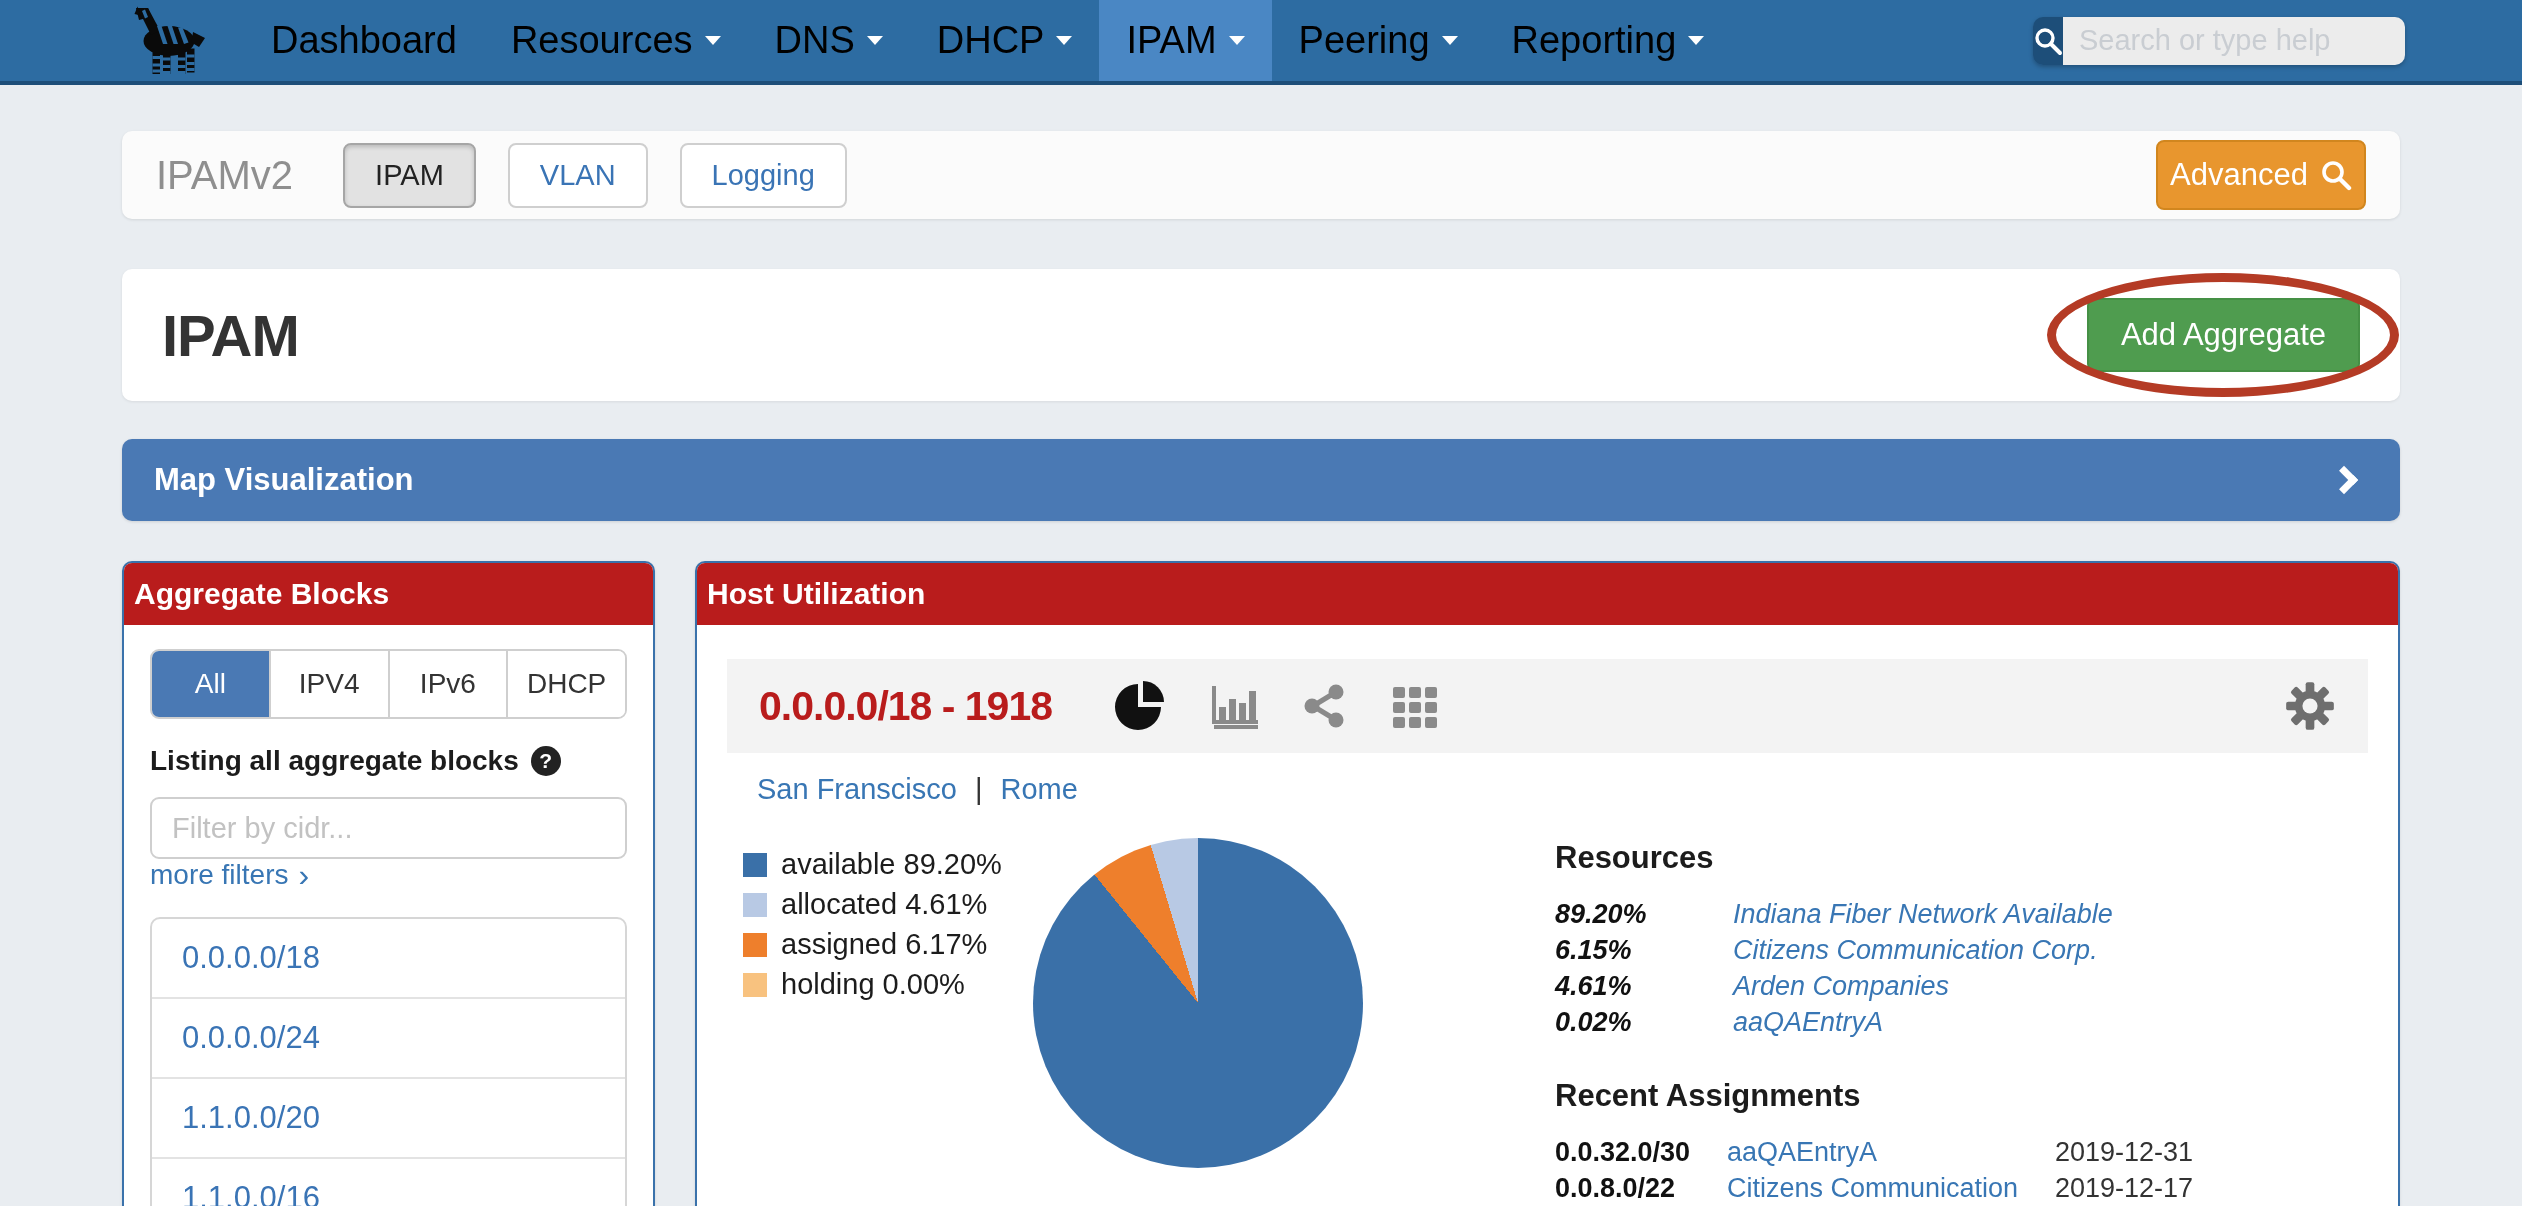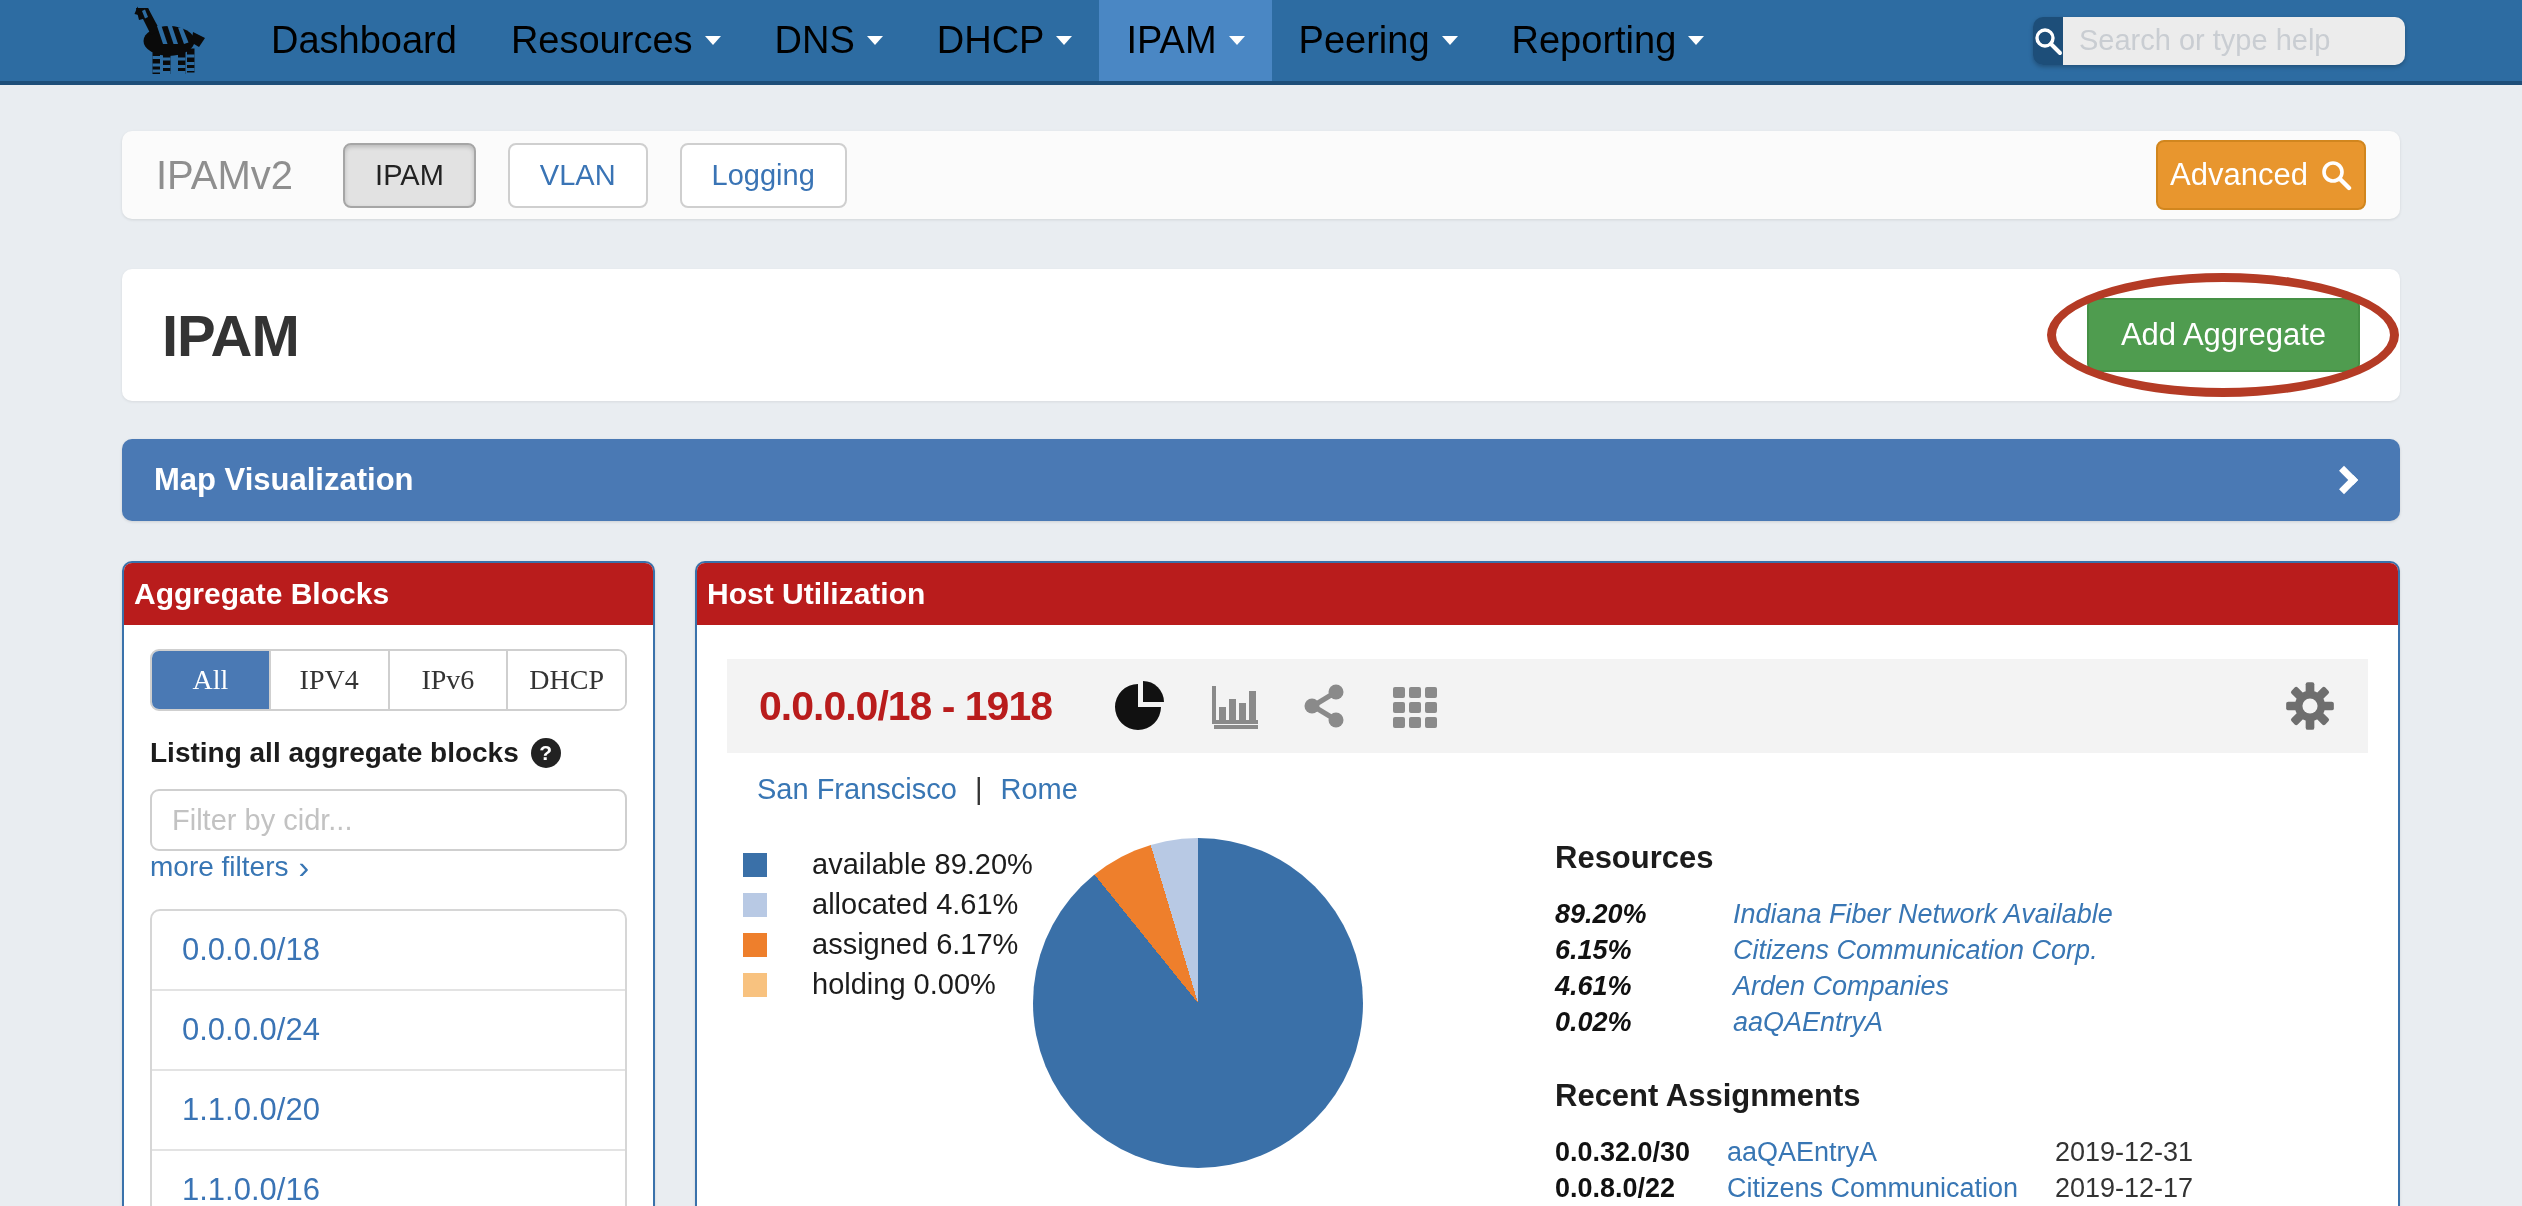--- a/index.html
+++ b/index.html
@@ -90,21 +90,21 @@
   .columns { display:flex; gap:40px; margin-top:40px; align-items:flex-start; }
   .panel { background:#fff; border:2px solid #3a72ab; border-radius:10px; overflow:hidden;
     box-shadow:0 1px 3px rgba(0,0,0,.10); }
   .panel-header { background:#b91c1c; color:#fff; font-size:30px; font-weight:bold; padding:14px 10px; }
   .left-panel { width:533px; height:800px; }
   .left-body { padding:24px 26px; }
   .right-panel { flex:1; height:800px; }
   .right-body { padding:34px 30px; }
 
   
-  .segmented { display:flex; border:2px solid #cfcfcf; border-radius:9px; overflow:hidden; height:62px;font-family:Liberation Serif, serif; }
+  .segmented { display:flex; border:2px solid #cfcfcf; border-radius:9px; overflow:hidden; height:70px; }
   .seg-btn { flex:1; border:none; background:#fff; font-size:28px; color:#333; cursor:pointer;
     border-left:2px solid #cfcfcf; font-family:inherit; }
   .seg-btn:first-child { border-left:none; }
   .seg-btn.active { background:#4a79b4; color:#fff; }
 
   .listing-label { margin-top:26px; font-size:28px; font-weight:bold; color:#1c1c1c;
     display:flex; align-items:center; gap:12px; }
   .q-icon { width:30px; height:30px; border-radius:50%; background:#222; color:#fff;
     font-size:21px; font-weight:bold; display:inline-flex; align-items:center; justify-content:center; cursor:pointer; }
   .filter-input { margin-top:20px; width:100%; height:62px; border:2px solid #cfcfcf; border-radius:9px;
@@ -122,21 +122,21 @@
   .block-title { font-size:41px; font-weight:bold; color:#b91c1c; letter-spacing:-1px; }
   .strip-icons { display:flex; align-items:center; gap:42px; margin-left:62px; }
   .strip-icons .ic { cursor:pointer; display:flex; align-items:center; }
   .gear-wrap { margin-left:auto; cursor:pointer; display:flex; align-items:center; }
   .locations { margin-top:20px; padding-left:30px; font-size:29px; }
   .loc-link { color:#3876b4; cursor:pointer; }
   .loc-sep { color:#333; margin:0 10px; }
 
   .chart-row { display:flex; margin-top:32px; padding-left:16px; }
   .legend { width:282px; padding-top:10px; }
-  .legend-item { display:flex; align-items:center; margin-bottom:7px;gap:31px; }
+  .legend-item { display:flex; align-items:center; margin-bottom:7px; }
   .legend-swatch { width:24px; height:24px; margin-right:14px; flex:none; }
   .legend-text { font-size:29px; color:#1c1c1c; white-space:nowrap; }
   .pie { width:330px; height:330px; border-radius:50%; margin-left:8px; flex:none; }
 
   .stats-col { margin-left:192px; padding-top:2px; }
   .stats-h { font-size:31px; font-weight:bold; color:#1c1c1c; margin-bottom:20px; }
   .res-row { display:grid; grid-template-columns:178px auto; font-size:27px; line-height:36px;font-style:italic; }
   .res-pct { font-weight:bold; color:#111; }
   .res-name { color:#3876b4; cursor:pointer; }
   .recent-block { margin-top:38px; }

